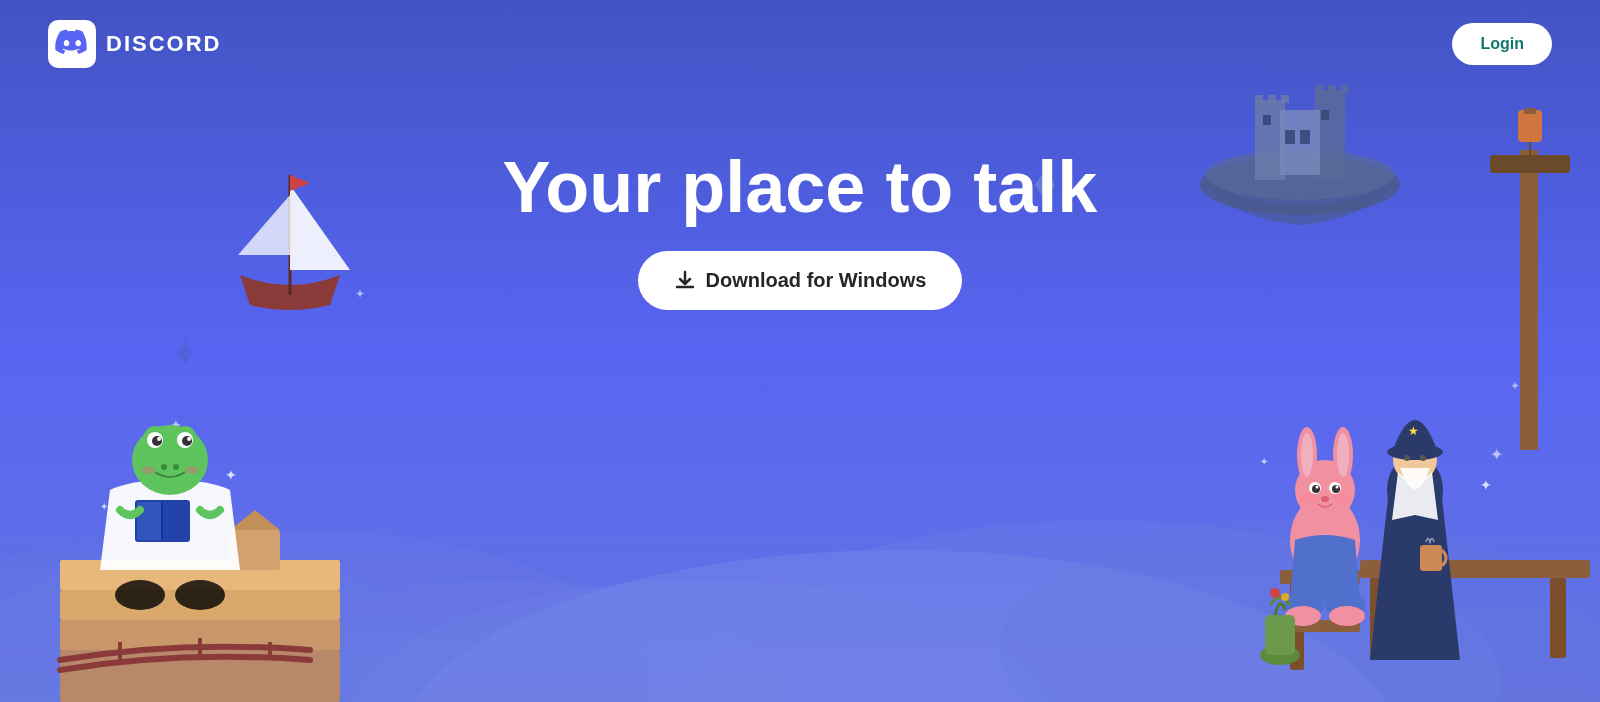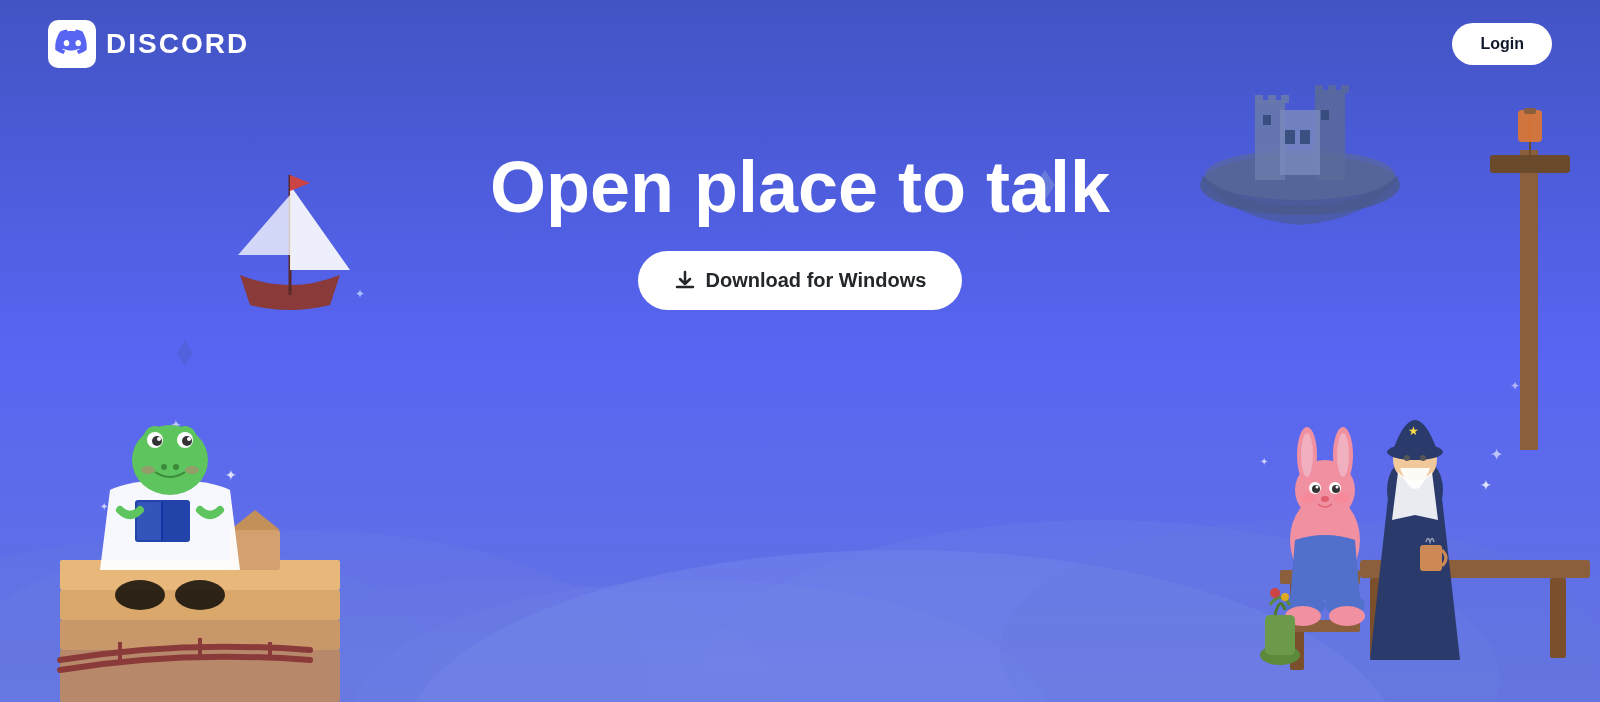--- a/index.html
+++ b/index.html
@@ -47,21 +47,21 @@
       text-decoration: none;
     }
 
     .logo-icon {
       width: 48px;
       height: 48px;
     }
 
     .logo-text {
       color: white;
-      font-size: 28px;
+      font-size: 22px;
       font-weight: 800;
       letter-spacing: 2px;
       text-transform: uppercase;
     }
 
     .nav-links {
       display: flex;
       align-items: center;
       gap: 40px;
       list-style: none;
@@ -69,21 +69,21 @@
 
     .nav-links a {
       color: white;
       text-decoration: none;
       font-size: 16px;
       font-weight: 500;
     }
 
     .login-btn {
       background: white;
-      color: #0f172a;
+      color: #0f766e;
       border: none;
       border-radius: 24px;
       padding: 12px 28px;
       font-size: 16px;
       font-weight: 600;
       cursor: pointer;
     }
 
     
     .hero-content {
@@ -344,21 +344,21 @@
         <path d="M34.5 11.5C32.4 10.5 30.2 9.8 27.9 9.4C27.6 9.9 27.2 10.7 27 11.3C24.5 10.9 22.1 10.9 19.7 11.3C19.5 10.7 19.1 9.9 18.8 9.4C16.5 9.8 14.3 10.5 12.2 11.5C8 17.8 6.8 23.9 7.4 29.9C10.2 31.9 12.9 33.1 15.5 33.9C16.2 32.9 16.8 31.9 17.3 30.8C16.2 30.4 15.2 29.9 14.2 29.3C14.5 29.1 14.7 28.9 15 28.7C20.2 31.1 25.9 31.1 31 28.7C31.3 28.9 31.5 29.1 31.8 29.3C30.8 29.9 29.8 30.4 28.7 30.8C29.2 31.9 29.8 32.9 30.5 33.9C33.1 33.1 35.9 31.9 38.6 29.9C39.4 22.9 37.5 16.9 34.5 11.5ZM18.5 26.3C17 26.3 15.7 24.9 15.7 23.2C15.7 21.5 16.9 20.1 18.5 20.1C20.1 20.1 21.3 21.5 21.3 23.2C21.3 24.9 20.1 26.3 18.5 26.3ZM30.2 26.3C28.7 26.3 27.4 24.9 27.4 23.2C27.4 21.5 28.6 20.1 30.2 20.1C31.8 20.1 33 21.5 33 23.2C33 24.9 31.8 26.3 30.2 26.3Z" fill="#5865F2"></path>
       </svg>
       <span class="logo-text">DISCORD</span>
     </a>
 
 
     <button class="login-btn">Login</button>
   </nav>
 
   <div class="hero-content">
-    <h1 class="hero-title">Open place to talk</h1>
+    <h1 class="hero-title">Your place to talk</h1>
     <div class="hero-buttons">
       <a href="#" class="btn-download">
         <svg width="22" height="22" viewBox="0 0 22 22" fill="none" xmlns="http://www.w3.org/2000/svg">
           <path d="M11 2V14M11 14L6 9M11 14L16 9" stroke="#23272a" stroke-width="2.5" stroke-linecap="round" stroke-linejoin="round"></path>
           <path d="M3 17H19" stroke="#23272a" stroke-width="2.5" stroke-linecap="round"></path>
         </svg>
         <span>Download for Windows</span>
       </a>
     </div>
   </div>

